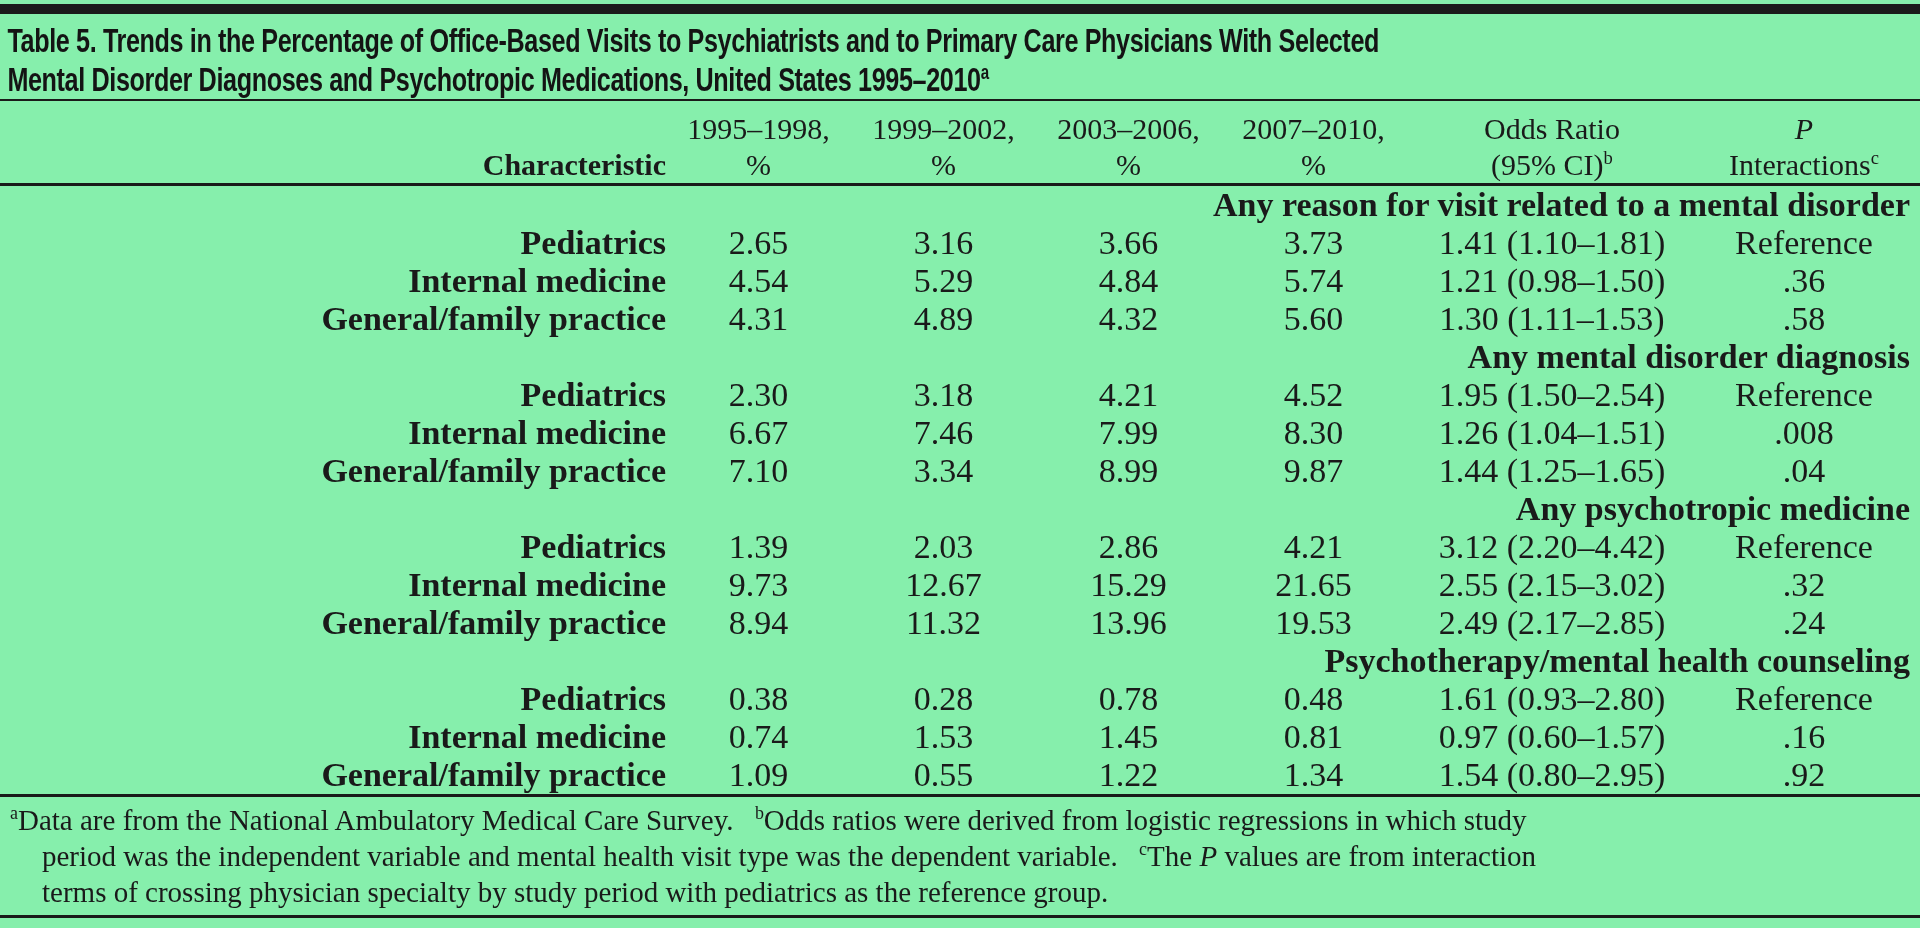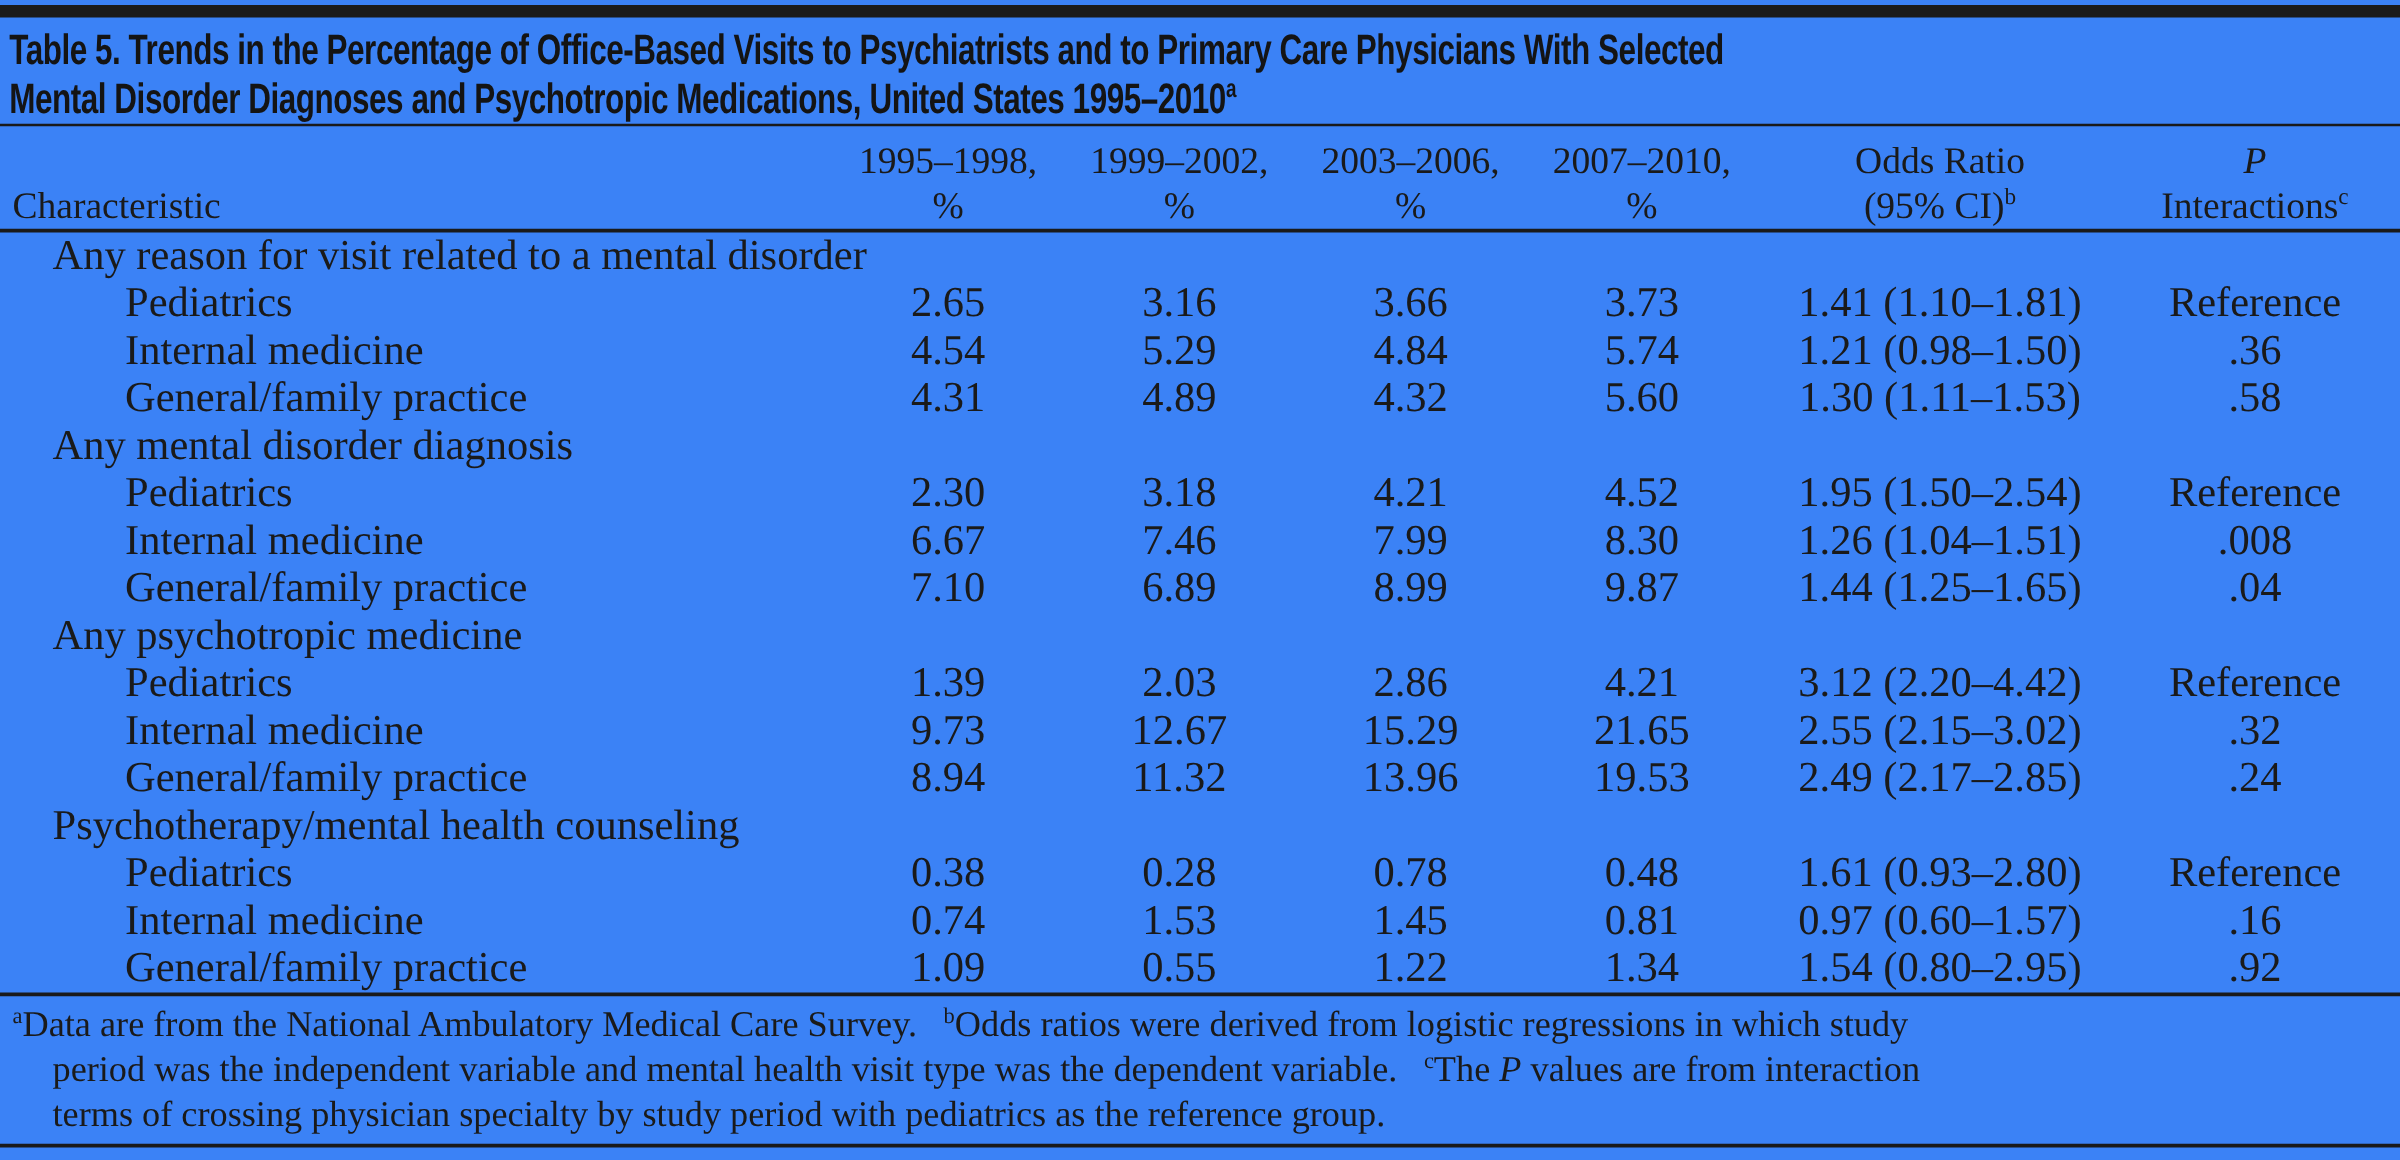--- a/index.html
+++ b/index.html
@@ -1,37 +1,37 @@
 <!DOCTYPE html>
 <html><head>
 <meta charset="utf-8">
 <style>
   html,body{margin:0;padding:0;background:#ffffff;}
   .page{
     width:1920px;height:928px;position:relative;overflow:hidden;
-    background:#3b82f6;color:#1a1a1a;
+    background:#86efac;color:#1a1a1a;
     font-family:"Liberation Serif", serif;
   }
   .topbar{height:10px;background:#1b1b1b;margin-top:4px;}
   .title{
     font-family:"Liberation Sans", sans-serif;font-weight:bold;
     font-size:34px;line-height:39px;letter-spacing:-0.5px;color:#141414;
     padding:7px 10px 0 10px;white-space:nowrap;
     transform:scaleX(0.74);transform-origin:0 0;
   }
   .title sup{font-size:0.6em;line-height:0;}
   .rule2{height:2px;background:#1a1a1a;}
   .rule3{height:3px;background:#1a1a1a;}
   .hrow{
     display:flex;align-items:flex-end;height:78px;
     padding:4px 10px 0 10px;font-size:30px;line-height:36px;
   }
   .h2{display:flex;flex-direction:column;align-items:center;justify-content:flex-end;}
   .row{display:flex;align-items:center;height:38px;padding:0 10px;font-size:34px;line-height:36px;margin-left:32px;}
-  .char{flex:1;min-width:0;text-align:left;}
+  .char{flex:1;min-width:0;text-align:right;font-weight:bold;}
   .ind{padding-left:58px;}
   .num{width:185px;text-align:center;justify-content:center;}
   .odds{width:292px;text-align:center;}
   .pint{width:212px;text-align:center;}
   .it{font-style:italic;}
   sup{font-size:0.62em;line-height:0;}
   .footer{padding:5px 14px 0 10px;font-size:29px;line-height:36px;}
   .fnp{margin:0;width:1560px;padding-left:32px;text-indent:-32px;}
   .fn + .fn{margin-left:14px;}
   .botrule{margin-top:5px;}
@@ -130,21 +130,21 @@
       <div class="num">6.67</div>
       <div class="num">7.46</div>
       <div class="num">7.99</div>
       <div class="num">8.30</div>
       <div class="odds">1.26 (1.04–1.51)</div>
       <div class="pint">.008</div>
     </div>
     <div class="row">
       <div class="char ind">General/family practice</div>
       <div class="num">7.10</div>
-      <div class="num">6.89</div>
+      <div class="num">3.34</div>
       <div class="num">8.99</div>
       <div class="num">9.87</div>
       <div class="odds">1.44 (1.25–1.65)</div>
       <div class="pint">.04</div>
     </div>
 
     <div class="row">
       <div class="char">Any psychotropic medicine</div>
     </div>
     <div class="row">

